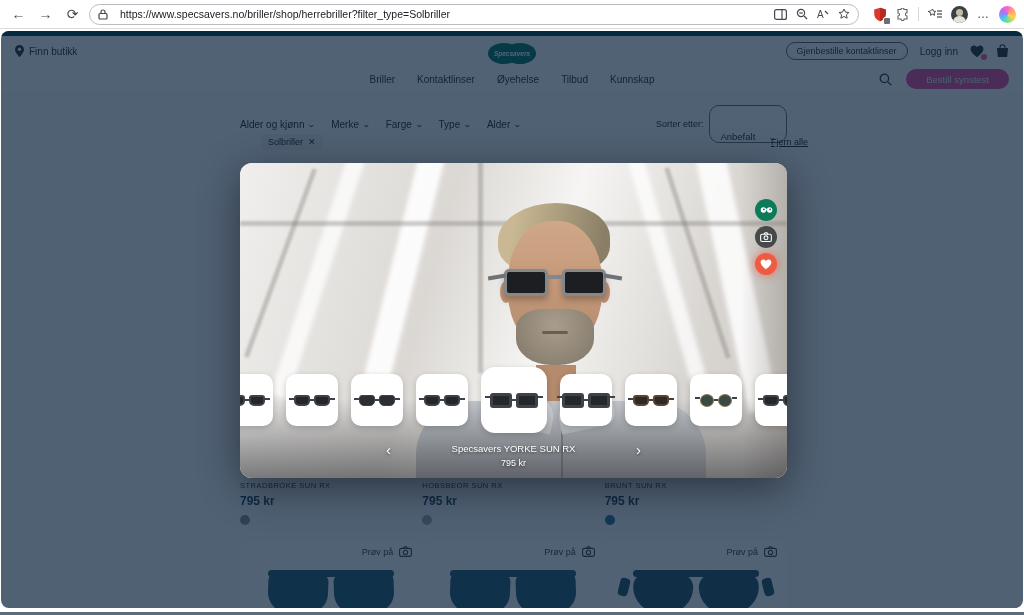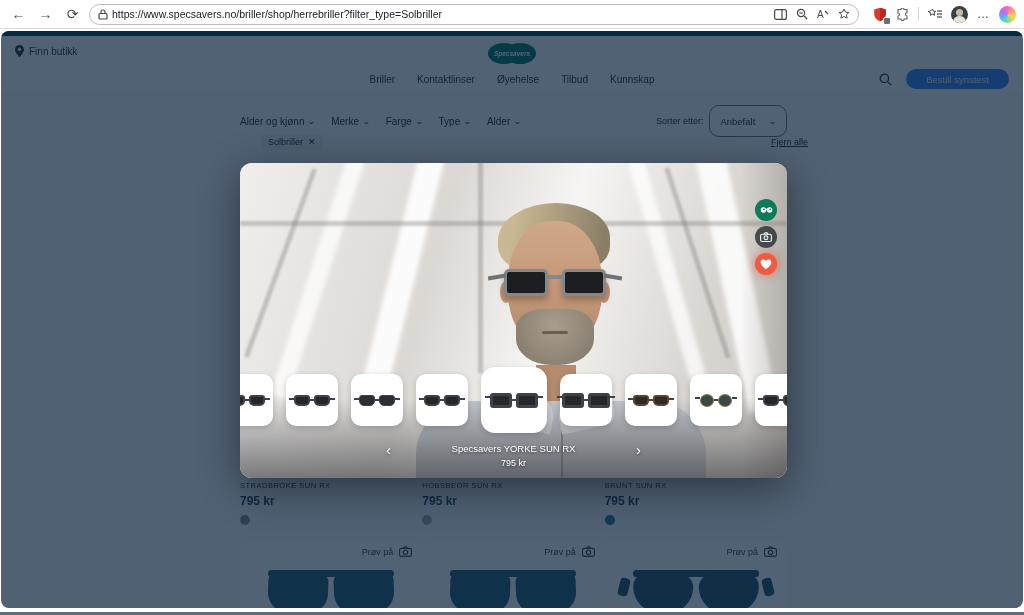--- a/index.html
+++ b/index.html
@@ -6,21 +6,21 @@
   html,body { width:1024px; height:615px; overflow:hidden; background:#fff;
     font-family:"Liberation Sans", sans-serif; }
   .stage { position:absolute; inset:0; width:1024px; height:615px; }
 
   
   .chrome { position:absolute; top:0; left:0; right:0; height:29px; background:#fff;
     border-bottom:1px solid #dcdcdc; display:flex; align-items:center; padding:0 8px; gap:6px; }
   .nav-btn { width:22px; height:22px; display:flex; align-items:center; justify-content:center;
     color:#45494d; font-size:14px; border-radius:4px; cursor:pointer; }
   .url-pill { height:21px; flex:0 0 770px; border:1px solid #b9bdc1; border-radius:11px;
-    display:flex; align-items:center; padding:0 8px; gap:4px; background:#fff; }
+    display:flex; align-items:center; padding:0 8px; gap:12px; background:#fff; }
   .url-text { font-size:10.5px; color:#202124; flex:1; white-space:nowrap; overflow:hidden; }
   .pill-icons { display:flex; align-items:center; gap:9px; color:#45494d; }
   .chrome-right { display:flex; align-items:center; gap:9px; margin-left:8px; color:#45494d; }
   .ext-shield { position:relative; }
   .ext-badge { position:absolute; right:-4px; bottom:-3px; width:8px; height:8px;
     background:#6a6f74; border-radius:2px; border:1px solid #fff; }
   .divider { width:1px; height:14px; background:#d4d6d8; }
   .avatar { width:17px; height:17px; border-radius:50%; background:#3a3f44; position:relative; overflow:hidden; }
   .avatar::before { content:""; position:absolute; top:3px; left:5px; width:7px; height:7px;
     border-radius:50%; background:#c7b9a8; }
@@ -47,33 +47,33 @@
     font-size:9px; color:#2b2f33; display:flex; align-items:center; background:#fff; cursor:pointer; }
   .login { font-size:10px; color:#2b2f33; cursor:pointer; }
   .hdr-ic { position:relative; color:#2b2f33; display:flex; cursor:pointer; }
   .heart-badge { position:absolute; right:-3px; bottom:-2px; width:6px; height:6px; border-radius:50%;
     background:#ff4f9a; }
   .site-nav { position:absolute; top:35px; left:0; right:0; height:26px; background:#fff;
     display:flex; align-items:center; justify-content:center; gap:22px; }
   .nav-link { font-size:10px; color:#2b2f33; cursor:pointer; }
   .nav-right { position:absolute; right:14px; top:0; height:26px; display:flex; align-items:center; gap:14px; }
   .search-ic { color:#2b2f33; display:flex; cursor:pointer; }
-  .book-btn { height:20px; background:#3b82f6; color:#eaf4f4; border:none; border-radius:10px;
+  .book-btn { height:20px; background:#ec4899; color:#eaf4f4; border:none; border-radius:10px;
     padding:0 20px; font-size:9.5px; cursor:pointer; }
 
   
   .content { position:absolute; top:61px; left:0; right:0; bottom:0; background:#fafbfb; }
   .filter-row { position:absolute; top:74px; left:239px; width:547px; display:flex;
     align-items:center; gap:16px; }
   .f-dd { display:flex; align-items:center; gap:4px; font-size:10px; color:#24282c; cursor:pointer; }
   .chev { font-size:8px; transform:scaleX(1.3); }
   .sort-wrap { margin-left:auto; display:flex; align-items:center; gap:6px; }
   .sort-label { font-size:9px; color:#24282c; }
-  .sort-pill { height:32px; border:1px solid #6a6f74; border-radius:10px; padding:0 10px;
-    display:flex; align-items:center; gap:14px; font-size:9.5px; color:#24282c; background:#fff; cursor:pointer; }
+  .sort-pill { height:38px; border:1px solid #6a6f74; border-radius:10px; padding:0 10px;
+    display:flex; align-items:flex-end; gap:14px; font-size:9.5px; color:#24282c; background:#fff; cursor:pointer; }
   .chip-row { position:absolute; top:103px; left:239px; width:547px; display:flex; align-items:center;margin-left:21px; }
   .chip { display:flex; align-items:center; gap:5px; font-size:9px; color:#24282c;
     background:#eef0f1; border-radius:4px; padding:3px 7px; cursor:pointer; }
   .chip .x { font-size:9px; }
   .clear-all { margin-left:auto; font-size:9px; color:#24282c; text-decoration:underline; cursor:pointer; }
 
   .grid { position:absolute; left:239px; width:547px; display:grid;
     grid-template-columns:1fr 1fr 1fr; }
   .row1 { top:450px; }
   .p-name { font-size:7.5px; letter-spacing:.5px; color:#3c4043; }
@@ -269,20 +269,36 @@
               <circle cx="4.5" cy="4.3" r="1.7" fill="#fff"></circle>
             </svg>
           </span>
         <span>Finn butikk</span>
       </div>
       <div class="logo">
         <span class="e1"></span>
         <span class="e2"></span>
         <span class="txt">Specsavers</span>
       </div>
+      <div class="header-right">
+        <button class="reorder-btn">Gjenbestille kontaktlinser</button>
+        <span class="login">Logg inn</span>
+        <span class="hdr-ic">
+          <svg width="14" height="13" viewBox="0 0 14 13">
+              <path d="M7 12S.6 8 .6 3.9C.6 1.8 2.2.5 3.9.5 5.2.5 6.4 1.2 7 2.3 7.6 1.2 8.8.5 10.1.5c1.7 0 3.3 1.3 3.3 3.4C13.4 8 7 12 7 12z" fill="#2b2f33"></path>
+            </svg>
+          <span class="heart-badge"></span>
+        </span>
+        <span class="hdr-ic">
+          <svg width="13" height="14" viewBox="0 0 13 14">
+              <path d="M1 4h11l-.8 9H1.8z" fill="#2b2f33"></path>
+              <path d="M4 5V3.2a2.5 2.5 0 0 1 5 0V5" fill="none" stroke="#2b2f33" stroke-width="1.1"></path>
+            </svg>
+        </span>
+      </div>
     </div>
 
     <div class="site-nav">
       <span class="nav-link">Briller</span>
       <span class="nav-link">Kontaktlinser</span>
       <span class="nav-link">Øyehelse</span>
       <span class="nav-link">Tilbud</span>
       <span class="nav-link">Kunnskap</span>
       <div class="nav-right">
         <span class="search-ic">

